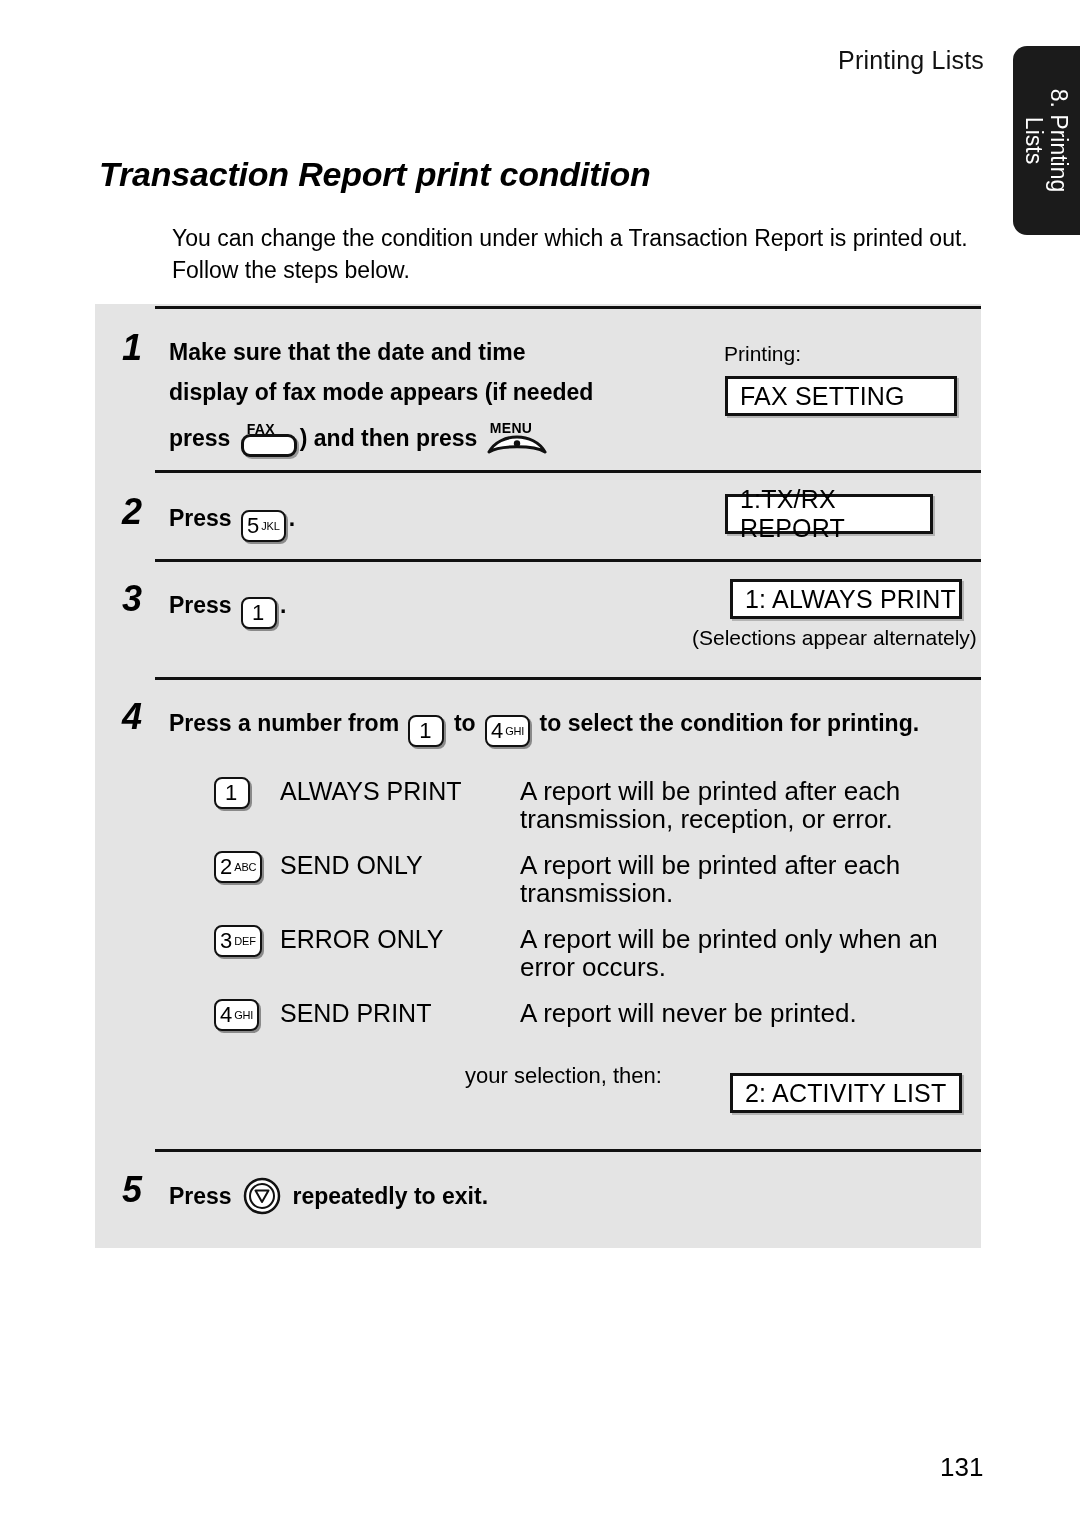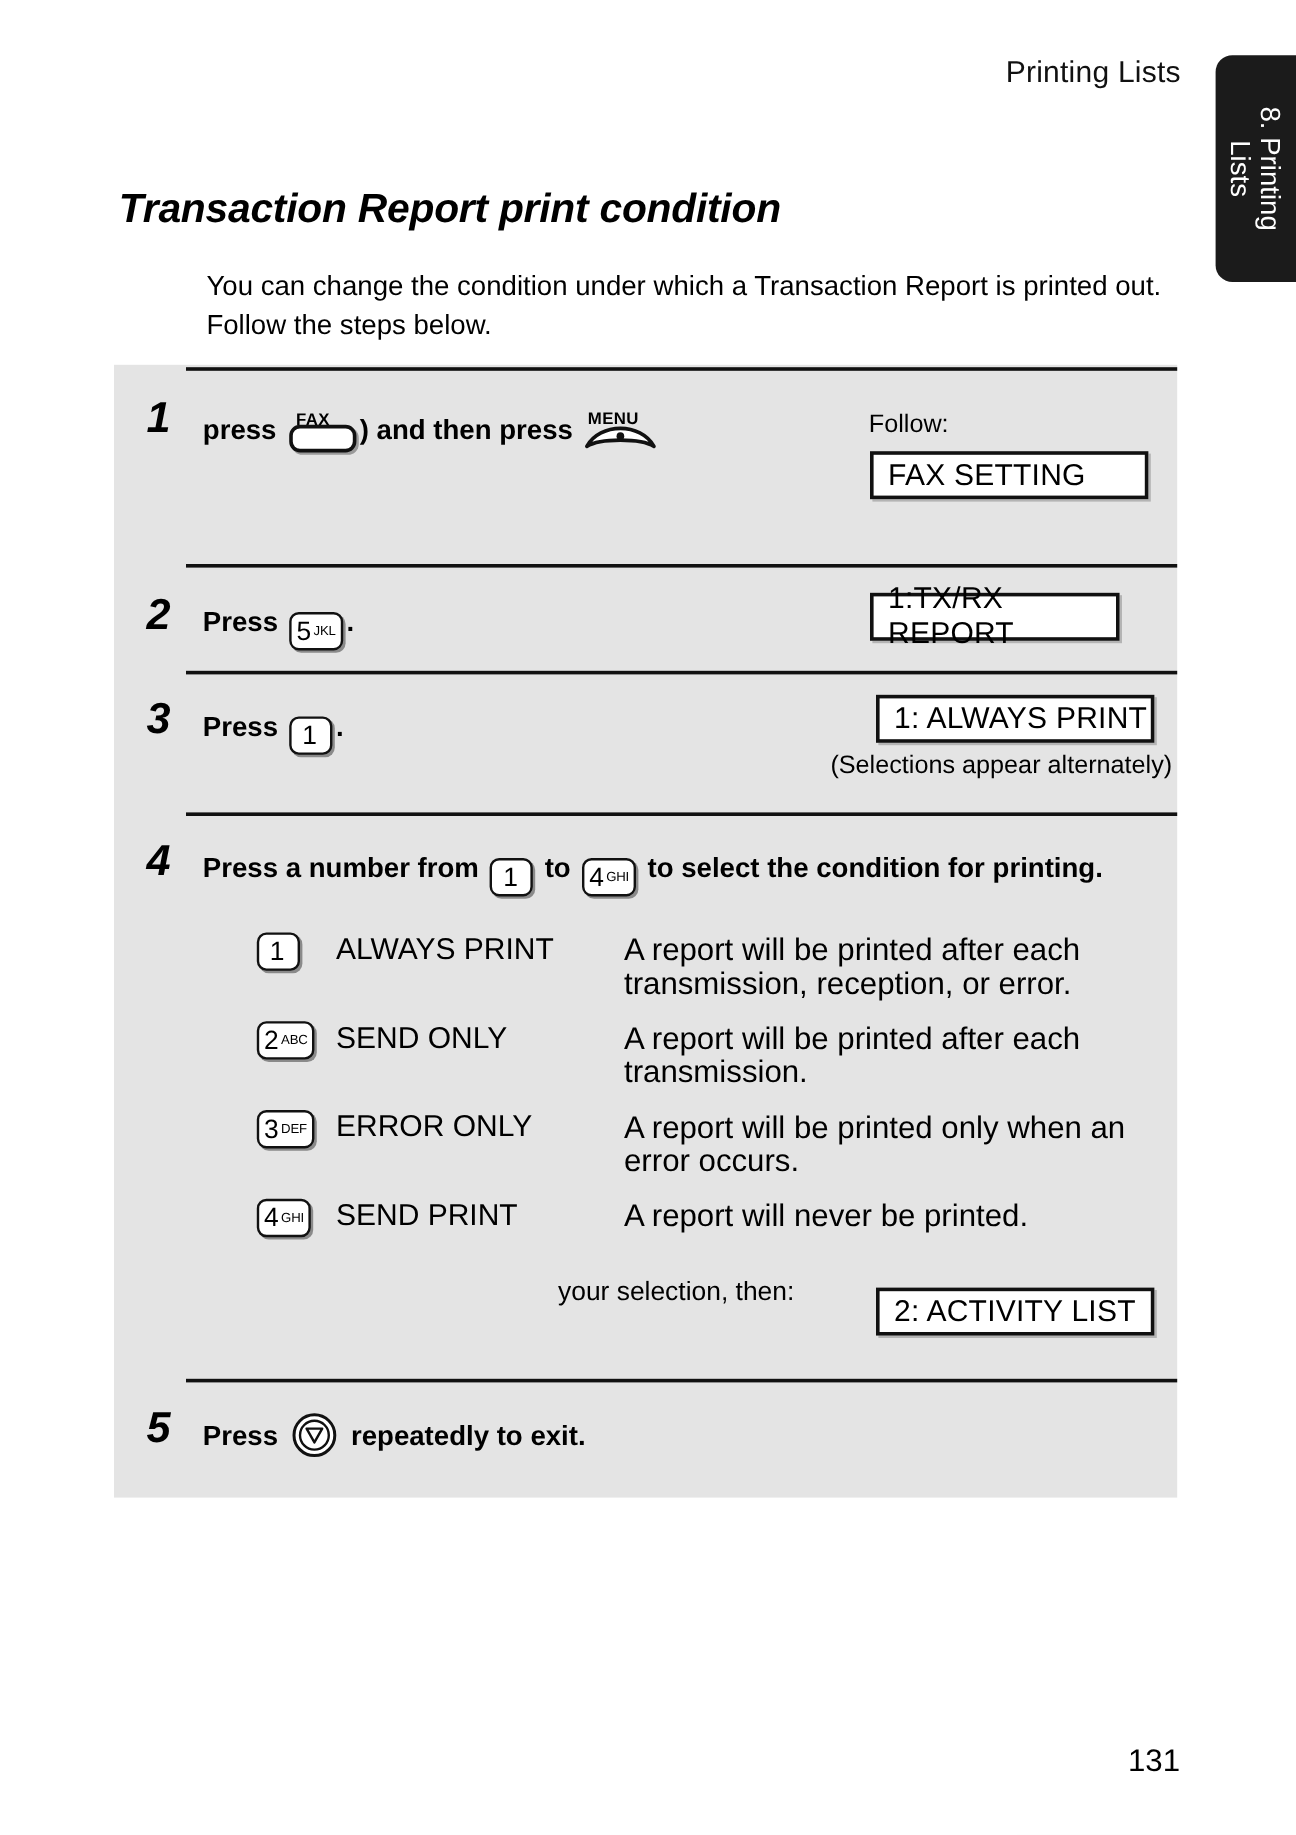--- a/index.html
+++ b/index.html
@@ -287,36 +287,38 @@
 
   <div class="rule" style="top:2px;"></div>
   <div class="rule" style="top:166px;"></div>
   <div class="rule" style="top:255px;"></div>
   <div class="rule" style="top:373px;"></div>
   <div class="rule" style="top:845px;"></div>
 
   <div class="step" style="top:26px;">
     <div class="step-num">1</div>
     <div class="step-body">
+      <div><span>Make sure that the date and time</span></div>
+      <div><span>display of fax mode appears (if needed</span></div>
       <div style="line-height:52px;">
         <span>press</span>
         <span class="faxkey">
           <span class="lbl">FAX</span>
           <span class="cap"></span>
         </span><span>) and then press</span>
         <span class="menukey">
           <span class="lbl">MENU</span>
           <svg width="62" height="30" viewBox="0 0 62 30">
             <path d="M3 22 C 14 2, 48 2, 59 22 C 48 15, 14 15, 3 22 Z" fill="#ffffff" stroke="#111" stroke-width="3" stroke-linejoin="round"></path>
             <circle cx="31" cy="13.5" r="3.2" fill="#111"></circle>
           </svg>
         </span>
       </div>
     </div>
-    <div class="display-label" style="left:629px; top:12px;">Follow:</div>
+    <div class="display-label" style="left:629px; top:12px;">Printing:</div>
     <div class="lcd" style="left:630px; top:46px; width:232px; height:40px;">FAX SETTING</div>
   </div>
 
   <div class="step" style="top:190px;">
     <div class="step-num">2</div>
     <div class="step-body" style="top:4px;">
       <span>Press</span>
       <span class="keycap">
         <span class="d">5</span>
         <span class="s">JKL</span>

